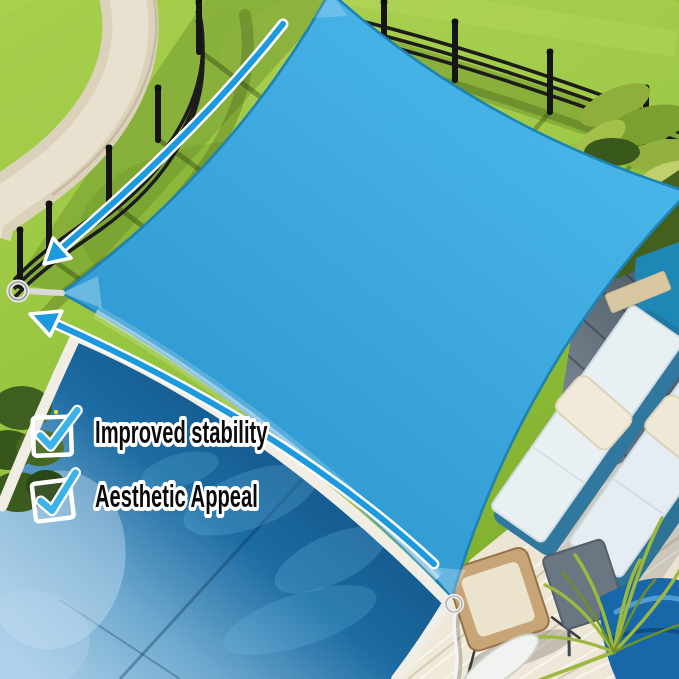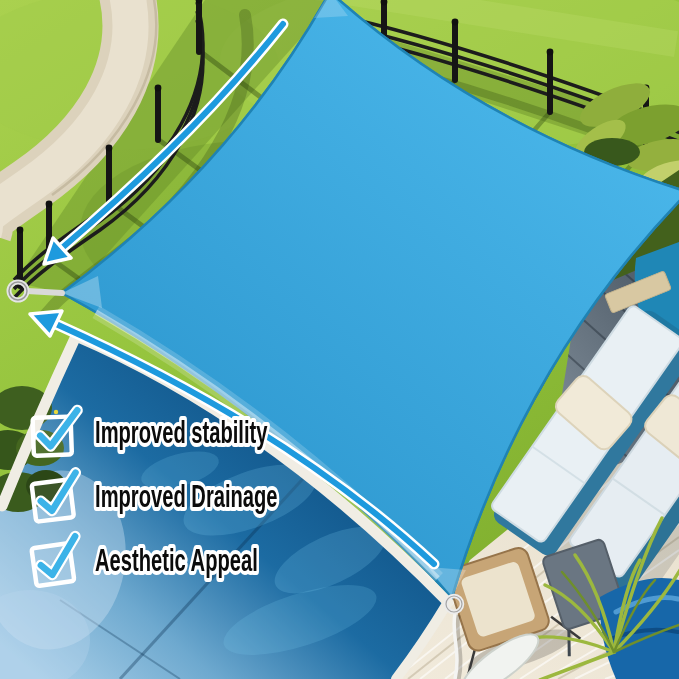--- a/index.html
+++ b/index.html
@@ -306,30 +306,20 @@
     <svg class="check-svg" viewBox="0 0 58 58">
       <rect x="5" y="16" width="38" height="38" rx="3" fill="rgba(255,255,255,0.08)" stroke="#ffffff" stroke-width="4.5"></rect>
       <path d="M 12,34 L 22,45 L 50,10" fill="none" stroke="#ffffff" stroke-width="11" stroke-linecap="round" stroke-linejoin="round"></path>
       <path d="M 12,34 L 22,45 L 50,10" fill="none" stroke="#3cb3e8" stroke-width="6.5" stroke-linecap="round" stroke-linejoin="round"></path>
     </svg>
     <svg class="label-svg" viewBox="0 0 400 58">
       <text class="label-text" x="8" y="42" fill="#0b0b0b" transform="scale(0.63 1)">Improved stability</text>
     </svg>
   </div>
 
-  <div class="feature-row">
-    <svg class="check-svg" viewBox="0 0 58 58">
-      <rect x="5" y="16" width="38" height="38" rx="3" fill="rgba(255,255,255,0.08)" stroke="#ffffff" stroke-width="4.5"></rect>
-      <path d="M 12,34 L 22,45 L 50,10" fill="none" stroke="#ffffff" stroke-width="11" stroke-linecap="round" stroke-linejoin="round"></path>
-      <path d="M 12,34 L 22,45 L 50,10" fill="none" stroke="#3cb3e8" stroke-width="6.5" stroke-linecap="round" stroke-linejoin="round"></path>
-    </svg>
-    <svg class="label-svg" viewBox="0 0 400 58">
-      <text class="label-text" x="8" y="42" fill="#0b0b0b" transform="scale(0.63 1)">Improved Drainage</text>
-    </svg>
-  </div>
 
 
   <div class="feature-row">
     <svg class="check-svg" viewBox="0 0 58 58">
       <rect x="5" y="16" width="38" height="38" rx="3" fill="rgba(255,255,255,0.08)" stroke="#ffffff" stroke-width="4.5"></rect>
       <path d="M 12,34 L 22,45 L 50,10" fill="none" stroke="#ffffff" stroke-width="11" stroke-linecap="round" stroke-linejoin="round"></path>
       <path d="M 12,34 L 22,45 L 50,10" fill="none" stroke="#3cb3e8" stroke-width="6.5" stroke-linecap="round" stroke-linejoin="round"></path>
     </svg>
     <svg class="label-svg" viewBox="0 0 400 58">
       <text class="label-text" x="8" y="42" fill="#0b0b0b" transform="scale(0.63 1)">Aesthetic Appeal</text>

